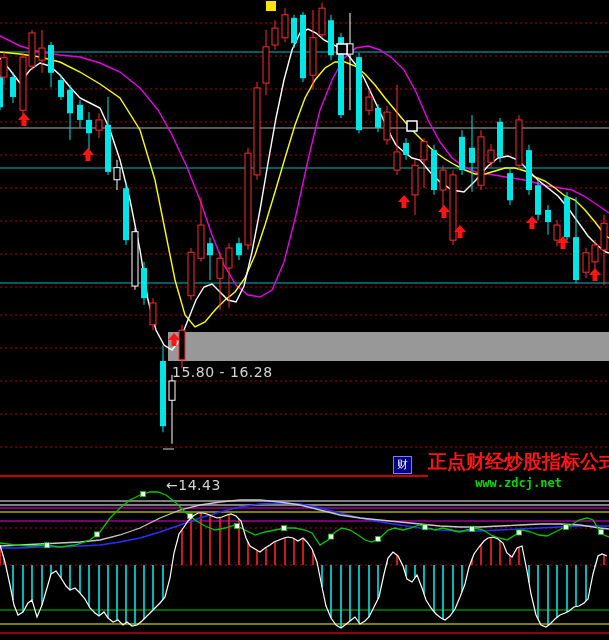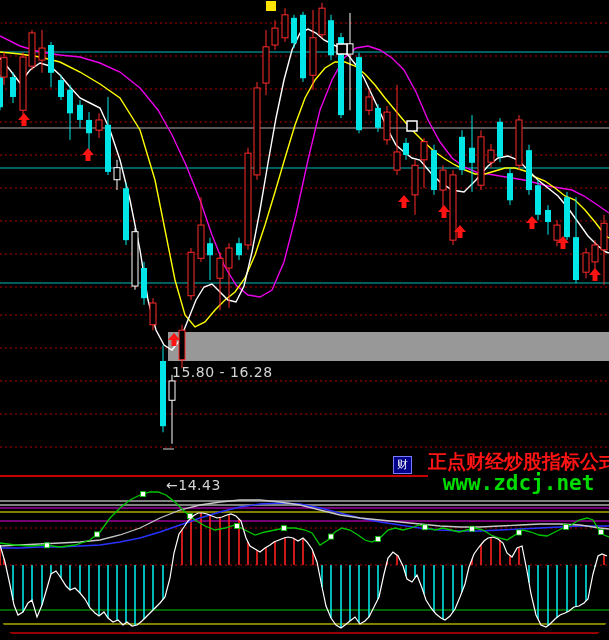--- a/index.html
+++ b/index.html
@@ -1,28 +1,28 @@
 <!DOCTYPE html>
 <html><head>
 <meta charset="utf-8">
 <style>
   html,body{margin:0;padding:0;background:#000;}
   .stage{position:relative;width:609px;height:640px;background:#000;overflow:hidden;
-         font-family:"Liberation Sans",sans-serif;border-radius:29px;}
+         font-family:"Liberation Sans",sans-serif;}
   .stage svg{position:absolute;left:0;top:0;}
   .px-label{position:absolute;color:#d4d4d4;font-size:14px;letter-spacing:0.5px;
             font-family:"DejaVu Sans",sans-serif;white-space:nowrap;}
   .cai-badge{position:absolute;left:393px;top:456px;width:17px;height:16px;
              background:#000088;border:1px solid #7a7aff;color:#fff;font-size:11px;
              line-height:15px;text-align:center;font-family:"DejaVu Sans",sans-serif;}
   .watermark{position:absolute;left:428px;top:451px;width:181px;height:45px;background:#000;
              text-align:center;}
   .wm-line1{color:#ff1414;font-size:19px;font-weight:bold;line-height:22px;
             font-family:"Liberation Sans",sans-serif;letter-spacing:0px;white-space:nowrap;}
-  .wm-line2{color:#00dc00;font-size:21px;font-weight:bold;line-height:20px;
+  .wm-line2{color:#00dc00;font-size:12px;font-weight:bold;line-height:20px;
             font-family:"DejaVu Sans Mono",monospace;white-space:nowrap;}
 </style>
 </head>
 <body>
 
 <div class="stage">
   <svg id="chart" width="609" height="640" viewBox="0 0 609 640">
       <rect x="0" y="0" width="609" height="640" fill="#000000"></rect>
       <line x1="0" y1="23" x2="609" y2="23" stroke="#b40000" stroke-width="1" stroke-dasharray="2,3"></line>
       <line x1="0" y1="56" x2="609" y2="56" stroke="#b40000" stroke-width="1" stroke-dasharray="2,3"></line>

